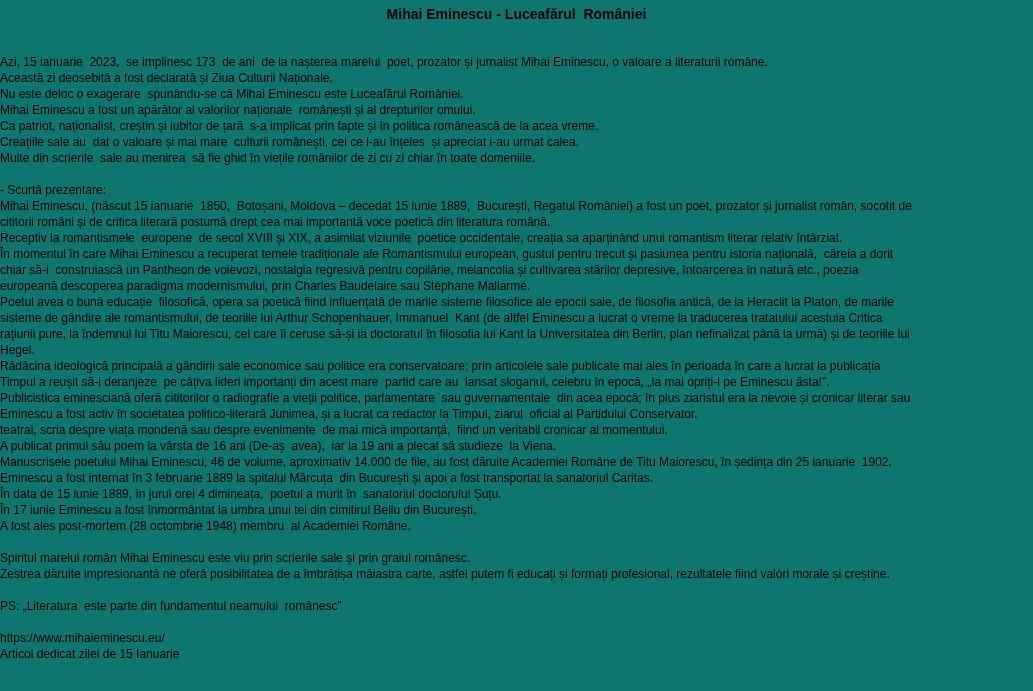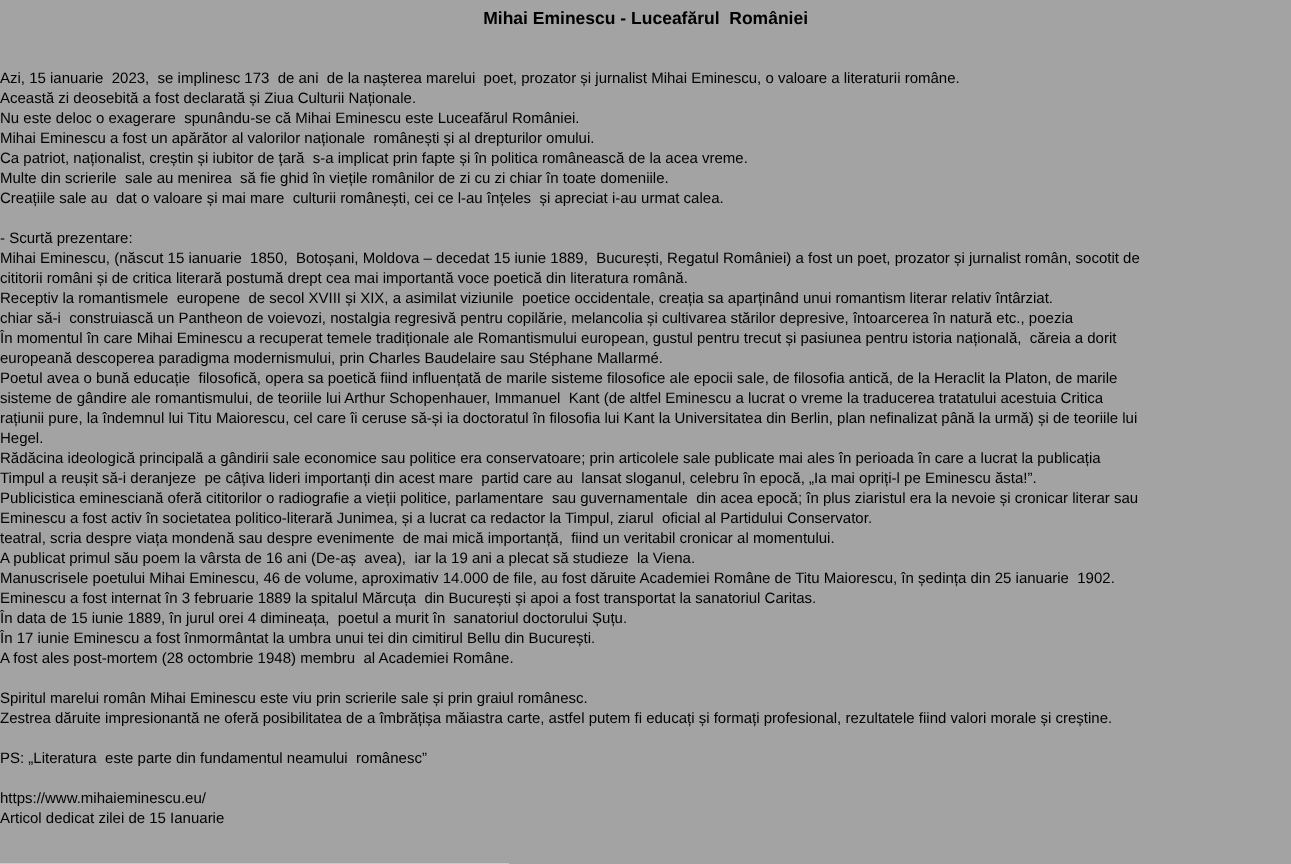--- a/index.html
+++ b/index.html
@@ -29,39 +29,39 @@
   .body-line {
     height: 16px;
     line-height: 16px;
     font-size: 12px;
     white-space: pre;
   }
 </style>
 </head>
 <body>
 
-<div class="page" style="background: #a3a3a3; color: rgb(0, 0, 0);">
+<div class="page" style="background: #0f766e; color: rgb(0, 0, 0);">
   <div class="title-line">Mihai Eminescu - Luceafărul  României</div>
   <div>
       <div class="body-line"></div>
       <div class="body-line"></div>
       <div class="body-line">Azi, 15 ianuarie  2023,  se implinesc 173  de ani  de la nașterea marelui  poet, prozator și jurnalist Mihai Eminescu, o valoare a literaturii române.</div>
       <div class="body-line">Această zi deosebită a fost declarată și Ziua Culturii Naționale.</div>
       <div class="body-line">Nu este deloc o exagerare  spunându-se că Mihai Eminescu este Luceafărul României.</div>
       <div class="body-line">Mihai Eminescu a fost un apărător al valorilor naționale  românești și al drepturilor omului.</div>
       <div class="body-line">Ca patriot, naționalist, creștin și iubitor de țară  s-a implicat prin fapte și în politica românească de la acea vreme.</div>
+      <div class="body-line">Creațiile sale au  dat o valoare și mai mare  culturii românești, cei ce l-au înțeles  și apreciat i-au urmat calea.</div>
       <div class="body-line">Multe din scrierile  sale au menirea  să fie ghid în viețile românilor de zi cu zi chiar în toate domeniile.</div>
-      <div class="body-line">Creațiile sale au  dat o valoare și mai mare  culturii românești, cei ce l-au înțeles  și apreciat i-au urmat calea.</div>
       <div class="body-line"></div>
       <div class="body-line">- Scurtă prezentare:</div>
       <div class="body-line">Mihai Eminescu, (născut 15 ianuarie  1850,  Botoșani, Moldova – decedat 15 iunie 1889,  București, Regatul României) a fost un poet, prozator și jurnalist român, socotit de</div>
       <div class="body-line">cititorii români și de critica literară postumă drept cea mai importantă voce poetică din literatura română.</div>
       <div class="body-line">Receptiv la romantismele  europene  de secol XVIII și XIX, a asimilat viziunile  poetice occidentale, creația sa aparținând unui romantism literar relativ întârziat.</div>
+      <div class="body-line">În momentul în care Mihai Eminescu a recuperat temele tradiționale ale Romantismului european, gustul pentru trecut și pasiunea pentru istoria națională,  căreia a dorit</div>
       <div class="body-line">chiar să-i  construiască un Pantheon de voievozi, nostalgia regresivă pentru copilărie, melancolia și cultivarea stărilor depresive, întoarcerea în natură etc., poezia</div>
-      <div class="body-line">În momentul în care Mihai Eminescu a recuperat temele tradiționale ale Romantismului european, gustul pentru trecut și pasiunea pentru istoria națională,  căreia a dorit</div>
       <div class="body-line">europeană descoperea paradigma modernismului, prin Charles Baudelaire sau Stéphane Mallarmé.</div>
       <div class="body-line">Poetul avea o bună educație  filosofică, opera sa poetică fiind influențată de marile sisteme filosofice ale epocii sale, de filosofia antică, de la Heraclit la Platon, de marile</div>
       <div class="body-line">sisteme de gândire ale romantismului, de teoriile lui Arthur Schopenhauer, Immanuel  Kant (de altfel Eminescu a lucrat o vreme la traducerea tratatului acestuia Critica</div>
       <div class="body-line">rațiunii pure, la îndemnul lui Titu Maiorescu, cel care îi ceruse să-și ia doctoratul în filosofia lui Kant la Universitatea din Berlin, plan nefinalizat până la urmă) și de teoriile lui</div>
       <div class="body-line">Hegel.</div>
       <div class="body-line">Rădăcina ideologică principală a gândirii sale economice sau politice era conservatoare; prin articolele sale publicate mai ales în perioada în care a lucrat la publicația</div>
       <div class="body-line">Timpul a reușit să-i deranjeze  pe câțiva lideri importanți din acest mare  partid care au  lansat sloganul, celebru în epocă, „Ia mai opriți-l pe Eminescu ăsta!”.</div>
       <div class="body-line">Publicistica eminesciană oferă cititorilor o radiografie a vieții politice, parlamentare  sau guvernamentale  din acea epocă; în plus ziaristul era la nevoie și cronicar literar sau</div>
       <div class="body-line">Eminescu a fost activ în societatea politico-literară Junimea, și a lucrat ca redactor la Timpul, ziarul  oficial al Partidului Conservator.</div>
       <div class="body-line">teatral, scria despre viața mondenă sau despre evenimente  de mai mică importanță,  fiind un veritabil cronicar al momentului.</div>

